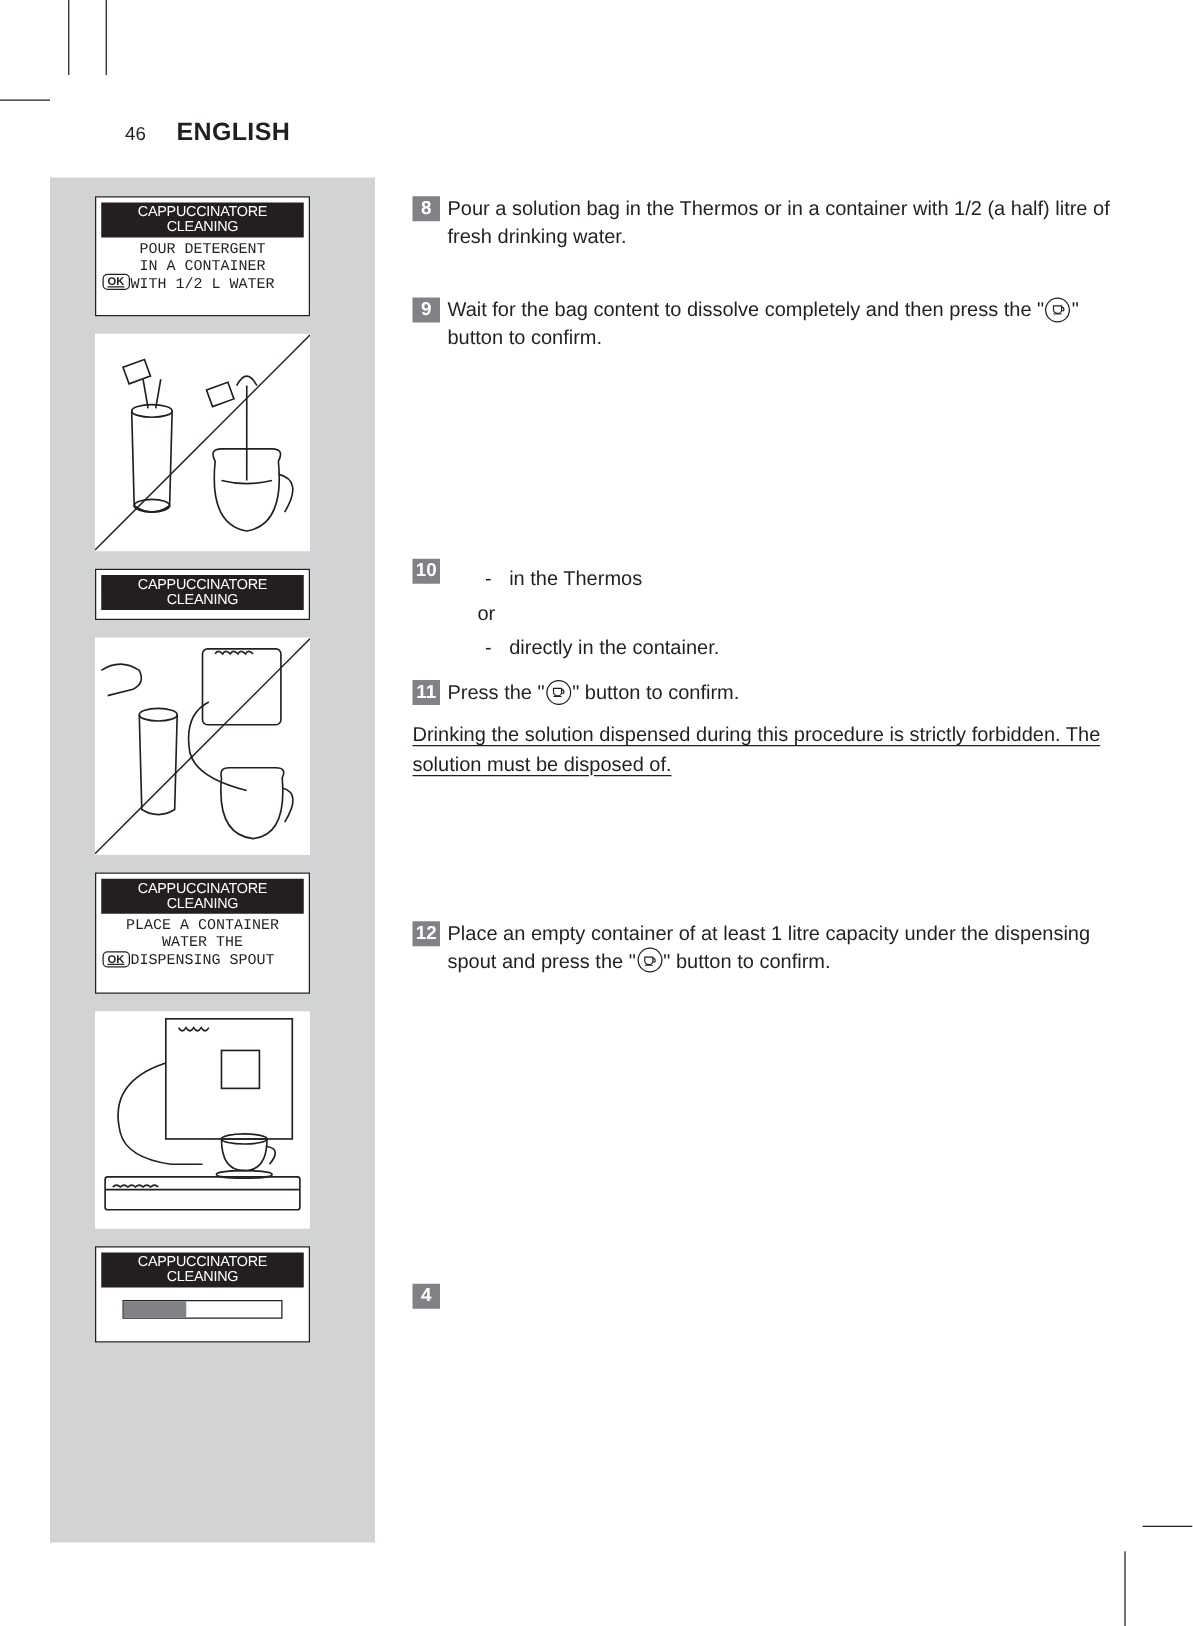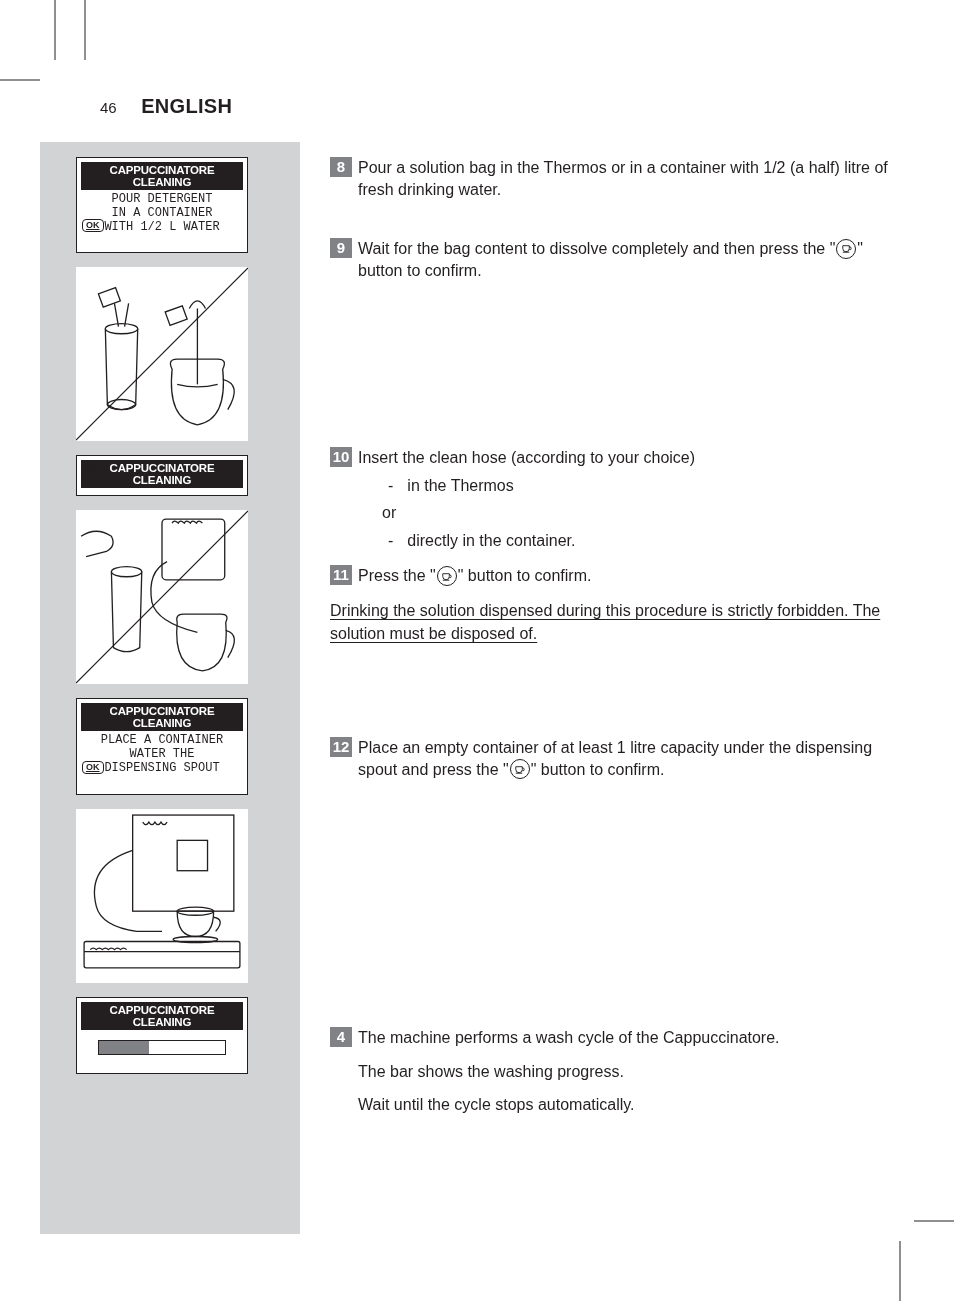--- a/index.html
+++ b/index.html
@@ -47,21 +47,21 @@
     padding: 4px 4px 4px 4px;
     font-family: "Arial Narrow", Arial, sans-serif;
     position: relative;
     width: 172px;
     margin: 0 auto 0 24px;
   }
   .display-title {
     background: #231f20;
     color: #fff;
     font-size: 11.5px;
-    font-weight: 700;
+    font-weight: 400;
     letter-spacing: -0.2px;
     text-align: center;
     padding: 2px 0;
     margin-bottom: 3px;
     font-stretch: condensed;
   }
   .display-body {
     font-size: 12px;
     line-height: 1.15;
     text-align: center;
@@ -284,21 +284,20 @@
                 </svg>
               </span><span>" button to confirm.</span>
           </div>
         </div>
       </div>
 
       <div class="section" style="min-height:290px;">
         <div class="step">
           <div class="step-num">10</div>
           <div class="step-text">
-            <div>Insert the clean hose (according to your choice)</div>
             <div class="sub-list">
               <div class="dash-row">
                   <span>-</span>
                   <span>in the Thermos</span>
                 </div>
             </div>
             <div class="sub-or">or</div>
             <div class="sub-list">
               <div class="dash-row">
                   <span>-</span>
@@ -337,23 +336,18 @@
                   </g>
                 </svg>
               </span><span>" button to confirm.</span>
           </div>
         </div>
       </div>
 
       <div class="section">
         <div class="step">
           <div class="step-num">4</div>
-          <div class="step-text">
-            <div>The machine performs a wash cycle of the Cappuccinatore.</div>
-            <div style="margin-top:12px">The bar shows the washing progress.</div>
-            <div style="margin-top:12px">Wait until the cycle stops automatically.</div>
-          </div>
         </div>
       </div>
 
     </div>
   </div>
 </div>
 
 </body></html>

